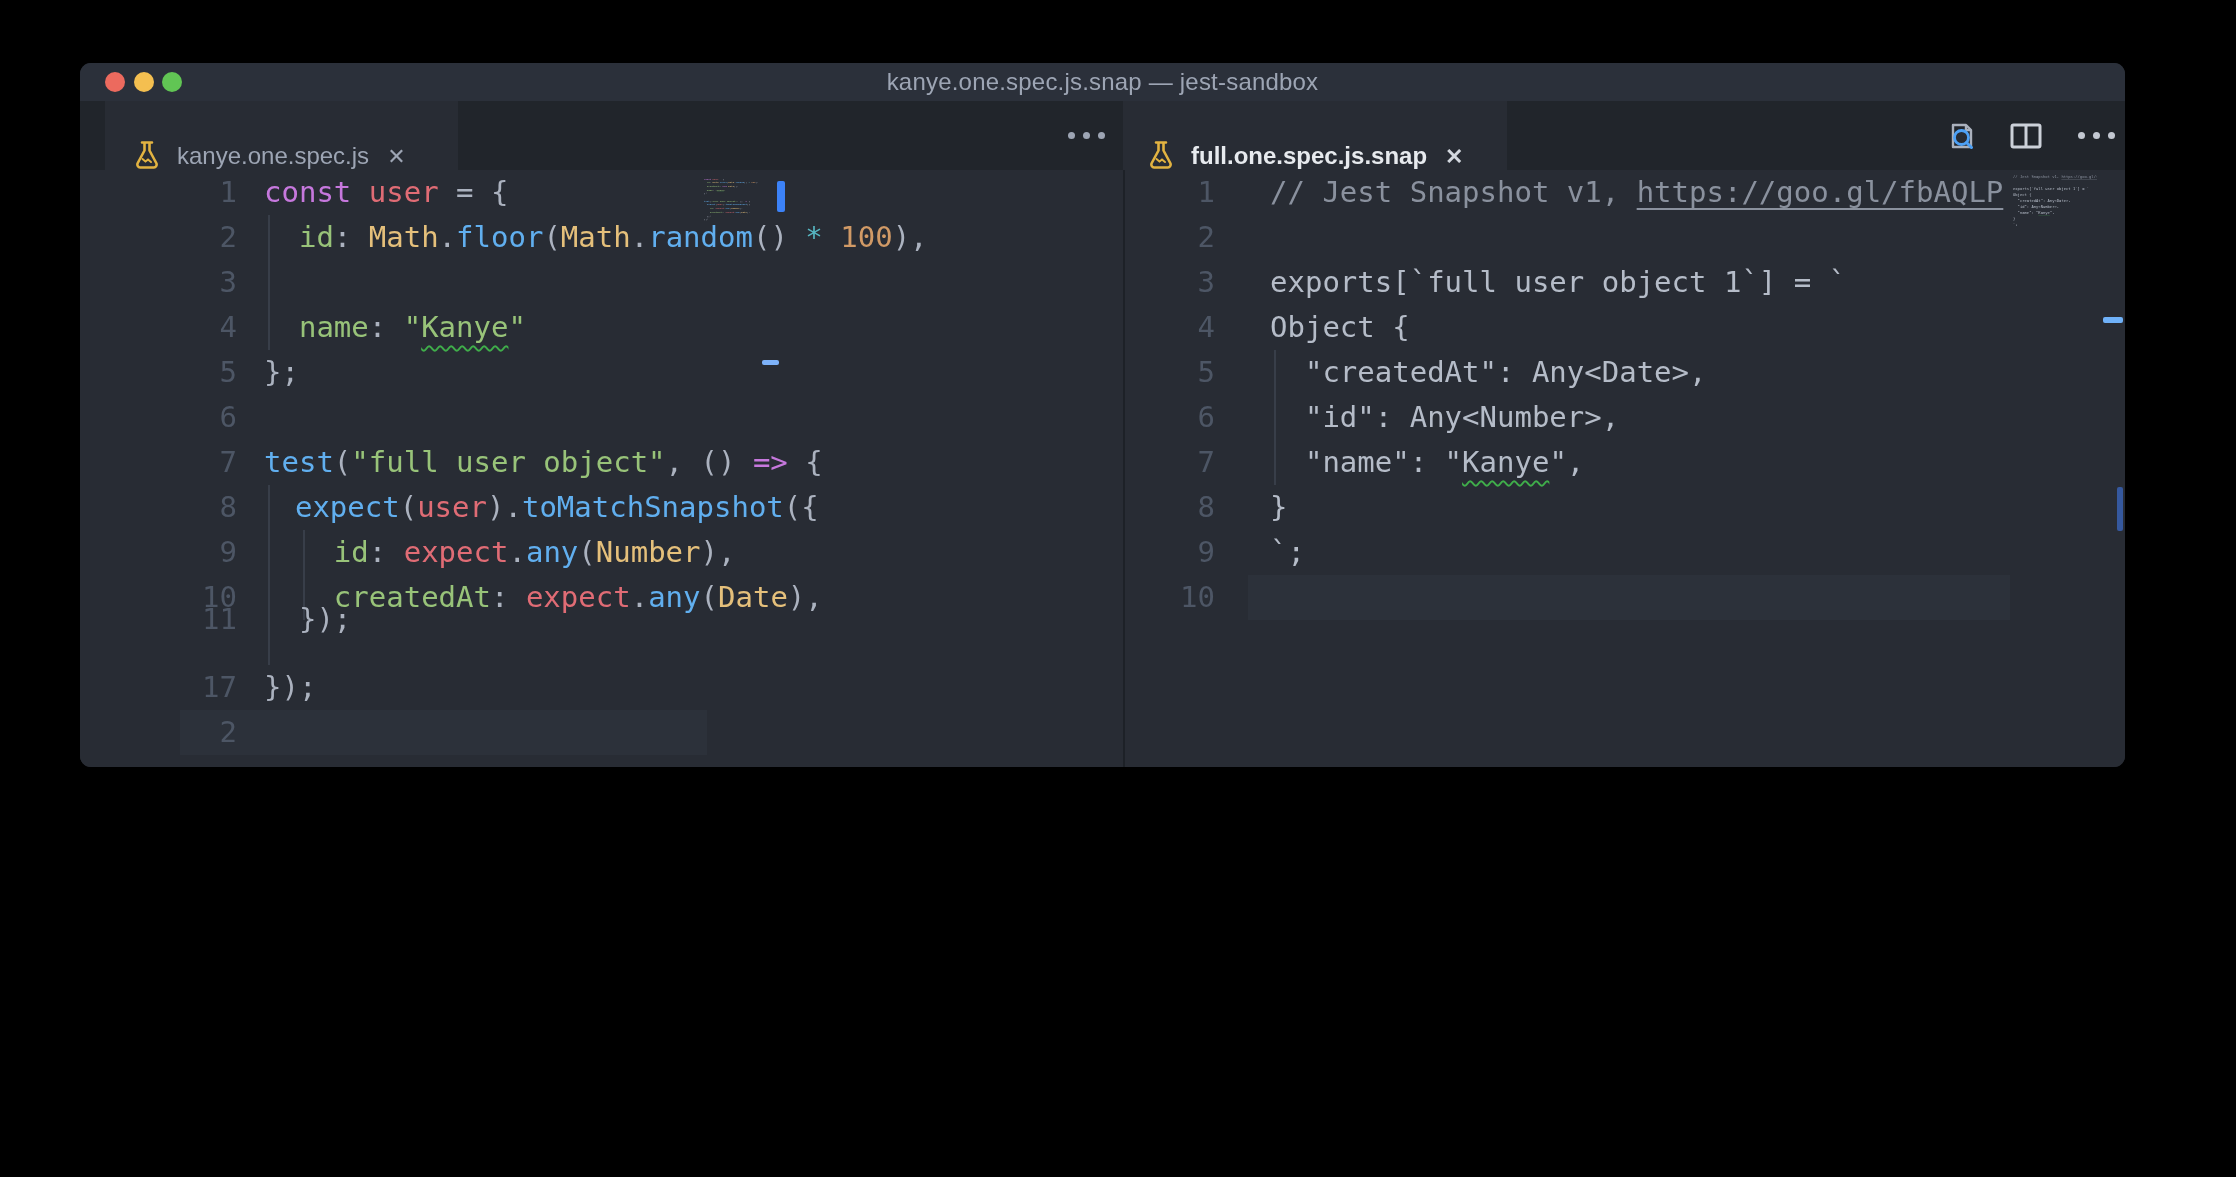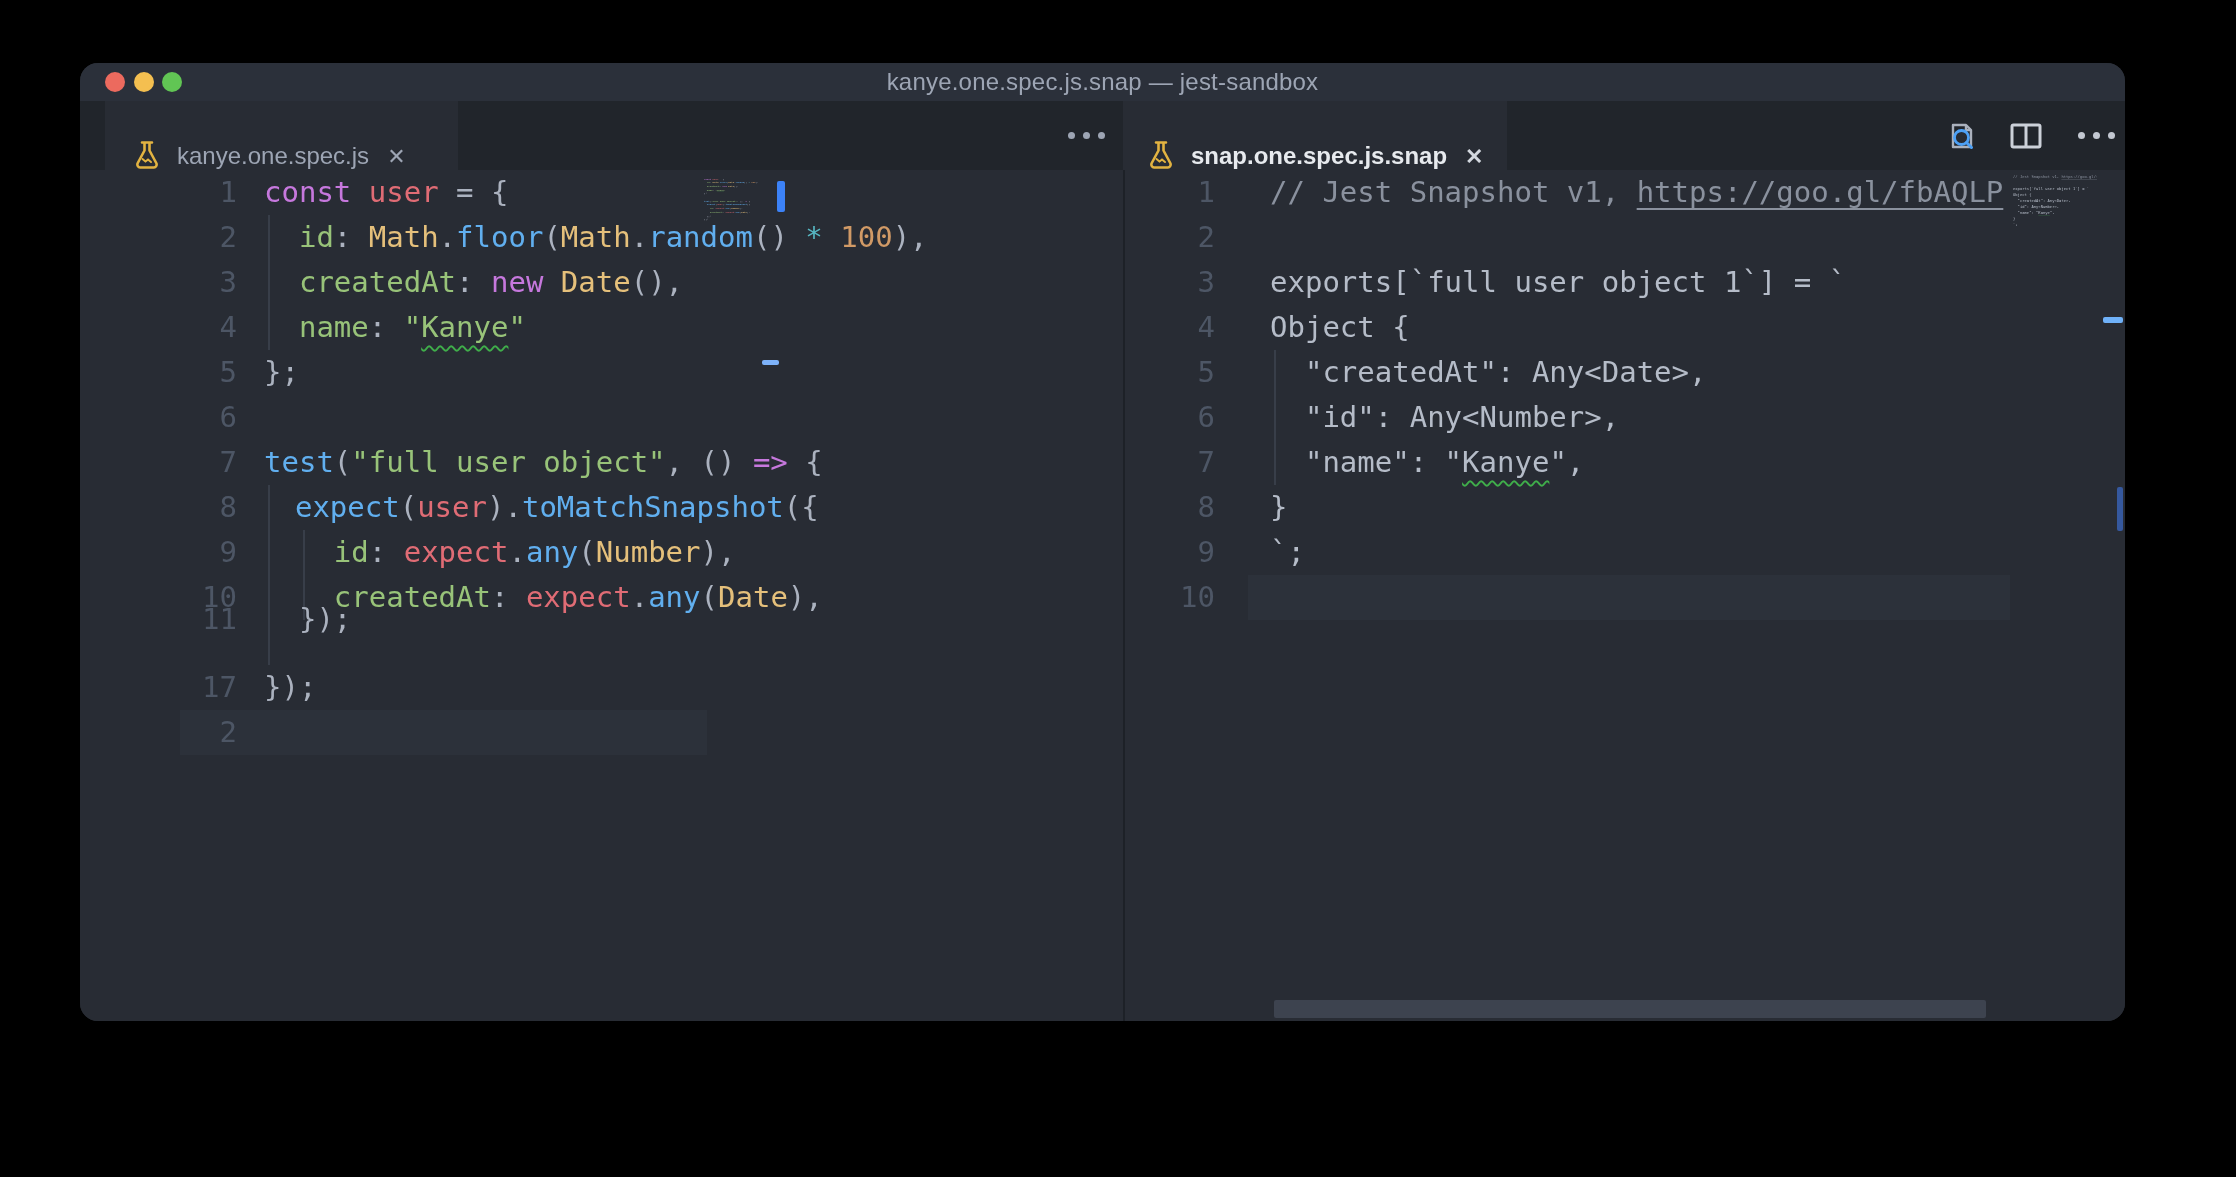--- a/index.html
+++ b/index.html
@@ -1,18 +1,18 @@
 <!DOCTYPE html>
 <html><head>
 <meta charset="utf-8">
 <style>
   html,body{margin:0;padding:0;background:#000;width:2236px;height:1177px;overflow:hidden;
     font-family:"Liberation Sans",sans-serif;-webkit-font-smoothing:antialiased;}
-  .window{position:absolute;left:80px;top:63px;width:2045px;height:958px;background:#282c34;
-    border-radius:18px;overflow:hidden;box-shadow:0 30px 70px rgba(0,0,0,.6);}
+  .window{position:absolute;left:80px;top:63px;width:2045px;height:704px;background:#282c34;
+    border-radius:11px;overflow:hidden;box-shadow:0 30px 70px rgba(0,0,0,.6);}
   
   .titlebar{position:absolute;left:0;top:0;width:100%;height:38px;background:#2b303a;}
   .tl{position:absolute;top:9px;width:20px;height:20px;border-radius:50%;}
   .tl.close{left:25px;background:#ec6a5e;}
   .tl.min{left:54px;background:#f4bf50;}
   .tl.max{left:82px;background:#61c554;}
   .wtitle{position:absolute;left:0;right:0;top:0;height:38px;line-height:38px;text-align:center;
     color:#9da5b4;font-size:24px;font-weight:500;letter-spacing:.2px;}
   
   .tabbar{position:absolute;left:0;top:38px;width:100%;height:69px;background:#21252b;}
@@ -83,21 +83,21 @@
         <i></i>
         <i></i>
         <i></i>
       </div>
 
     <div class="tab tab-right">
       <svg class="flask" width="28" height="30" viewBox="0 0 28 30">
         <path d="M9 2.5 h10 M11.5 2.5 v8 L4.5 23.5 a3 3 0 0 0 2.6 4 h13.8 a3 3 0 0 0 2.6-4 L16.5 10.5 v-8" fill="none" stroke="#e2b341" stroke-width="2.6" stroke-linecap="round" stroke-linejoin="round"></path>
         <path d="M9.5 19 l3 2.5 2.5-2 3 2.5" fill="none" stroke="#e2b341" stroke-width="2" stroke-linecap="round"></path>
       </svg>
-      <span class="tlabel">snap.one.spec.js.snap</span>
+      <span class="tlabel">full.one.spec.js.snap</span>
       <span class="tclose">✕</span>
     </div>
 
     <svg class="topicon" style="left:1864px" width="36" height="36" viewBox="0 0 36 36">
       <path d="M9 7 h13 l5 5 v17 h-18 z" fill="none" stroke="#aab1bd" stroke-width="2.4" stroke-linejoin="round"></path>
       <path d="M22 7 v5 h5" fill="none" stroke="#aab1bd" stroke-width="2.4" stroke-linejoin="round"></path>
       <circle cx="17.5" cy="19.5" r="7" fill="#282c34" stroke="#4da0f5" stroke-width="2.8"></circle>
       <line x1="22.5" y1="24.5" x2="27.5" y2="29.5" stroke="#4da0f5" stroke-width="3" stroke-linecap="round"></line>
     </svg>
     <svg class="topicon" style="left:1928px" width="36" height="36" viewBox="0 0 36 36">
@@ -131,21 +131,21 @@
             <div class="mrow"><span class="c-plain">});</span></div>
             <div class="mrow"></div>
           </div>
         </div>
     <div class="curline" style="left: 100px; width: 527px; top: 540px;"></div>
         <div class="guide" style="left: 188px; top: 45px; height: 135px;"></div>
         <div class="guide" style="left: 188px; top: 315px; height: 180px;"></div>
         <div class="guide" style="left: 222.94px; top: 360px; height: 90px;"></div>
         <div class="row" style="top: 0px;"><span class="ln" style="width: 157px;">1</span><span class="code" style="left: 184px;"><span class="c-purple">const</span><span class="c-plain"> </span><span class="c-red">user</span><span class="c-plain"> = {</span></span></div>
         <div class="row" style="top: 45px;"><span class="ln" style="width: 157px;">2</span><span class="code" style="left: 184px;"><span class="c-plain">  </span><span class="c-green">id</span><span class="c-plain">: </span><span class="c-orange">Math</span><span class="c-plain">.</span><span class="c-blue">floor</span><span class="c-plain">(</span><span class="c-orange">Math</span><span class="c-plain">.</span><span class="c-blue">random</span><span class="c-plain">() </span><span class="c-cyan">*</span><span class="c-plain"> </span><span class="c-num">100</span><span class="c-plain">),</span></span></div>
-        <div class="row" style="top: 90px;"><span class="ln" style="width: 157px;">3</span><span class="code" style="left: 184px;"><span class="c-plain">  </span><span class="c-green">createdAt</span><span class="c-plain">: </span><span class="c-purple">new</span><span class="c-plain"> </span><span class="c-orange">Date</span><span class="c-plain">(),</span></span></div>
+        <div class="row" style="top: 90px;"><span class="ln" style="width: 157px;">3</span></div>
         <div class="row" style="top: 135px;"><span class="ln" style="width: 157px;">4</span><span class="code" style="left: 184px;"><span class="c-plain">  </span><span class="c-green">name</span><span class="c-plain">: </span><span class="c-green">"</span><span class="c-green sq">Kanye</span><span class="c-green">"</span></span></div>
         <div class="row" style="top: 180px;"><span class="ln" style="width: 157px;">5</span><span class="code" style="left: 184px;"><span class="c-plain">};</span></span></div>
         <div class="row" style="top: 225px;"><span class="ln" style="width: 157px;">6</span><span class="code" style="left: 184px;"></span></div>
         <div class="row" style="top: 270px;"><span class="ln" style="width: 157px;">7</span><span class="code" style="left: 184px;"><span class="c-blue">test</span><span class="c-plain">(</span><span class="c-green">"full user object"</span><span class="c-plain">, () </span><span class="c-purple">=&gt;</span><span class="c-plain"> {</span></span></div>
         <div class="row" style="top: 315px;"><span class="ln" style="width: 157px;">8</span><span class="code" style="left: 180px;"><span class="c-plain">  </span><span class="c-blue">expect</span><span class="c-plain">(</span><span class="c-red">user</span><span class="c-plain">).</span><span class="c-blue">toMatchSnapshot</span><span class="c-plain">({</span></span></div>
         <div class="row" style="top: 360px;"><span class="ln" style="width: 157px;">9</span><span class="code" style="left: 184px;"><span class="c-plain">    </span><span class="c-green">id</span><span class="c-plain">: </span><span class="c-red">expect</span><span class="c-plain">.</span><span class="c-blue">any</span><span class="c-plain">(</span><span class="c-orange">Number</span><span class="c-plain">),</span></span></div>
         <div class="row" style="top: 405px;"><span class="ln" style="width: 157px;">10</span><span class="code" style="left: 184px;"><span class="c-plain">    </span><span class="c-green">createdAt</span><span class="c-plain">: </span><span class="c-red">expect</span><span class="c-plain">.</span><span class="c-blue">any</span><span class="c-plain">(</span><span class="c-orange">Date</span><span class="c-plain">),</span></span></div>
         <div class="row" style="top: 427px;"><span class="ln" style="width: 157px;">11</span><span class="code" style="left: 184px;"><span class="c-plain">  });</span></span></div>
         <div class="row" style="top: 495px;"><span class="ln" style="width: 157px;">17</span><span class="code" style="left: 184px;"><span class="c-plain">});</span></span></div>
         <div class="row" style="top: 540px;"><span class="ln" style="width: 157px;">2</span><span class="code" style="left: 184px;"></span></div>

